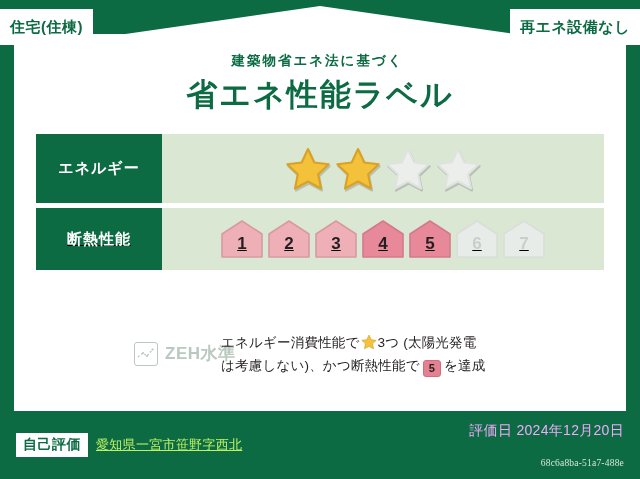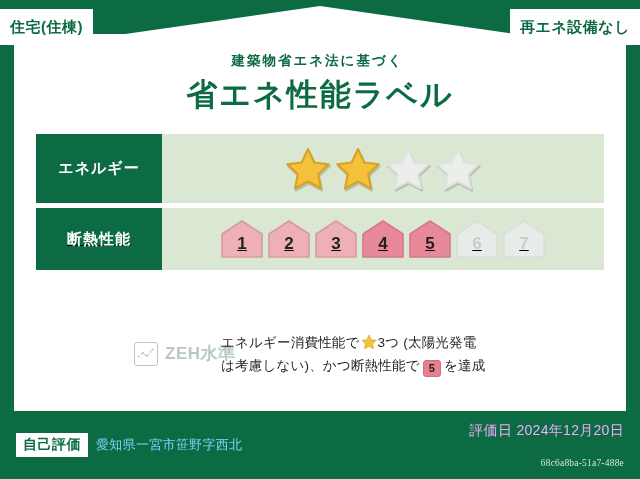--- a/index.html
+++ b/index.html
@@ -131,21 +131,21 @@
     background:#0c6b43;color:#ffffff;
     display:flex;align-items:center;
   }
   .footer-left{
     display:flex;align-items:center;gap:8px;padding-left:16px;flex:1;
   }
   .self-eval{
     background:#ffffff;color:#0c6b43;font-weight:bold;font-size:14px;
     padding:3px 7px;letter-spacing:.5px;
   }
-  .address{font-size:13px;color:#7dd3fc;letter-spacing:.3px;}
+  .address{font-size:13px;color:#bef264;letter-spacing:.3px;text-decoration:underline;}
   .footer-right{
     text-align:right;padding-right:16px;
   }
   .eval-date{font-size:14px;color:#f0abfc;letter-spacing:.3px;}
   .eval-id{
     font-size:9.5px;color:#d8e6de;letter-spacing:.2px;margin-top:18px;
     font-family:"Liberation Serif","DejaVu Serif",serif;
   }
 </style>
 </head>

